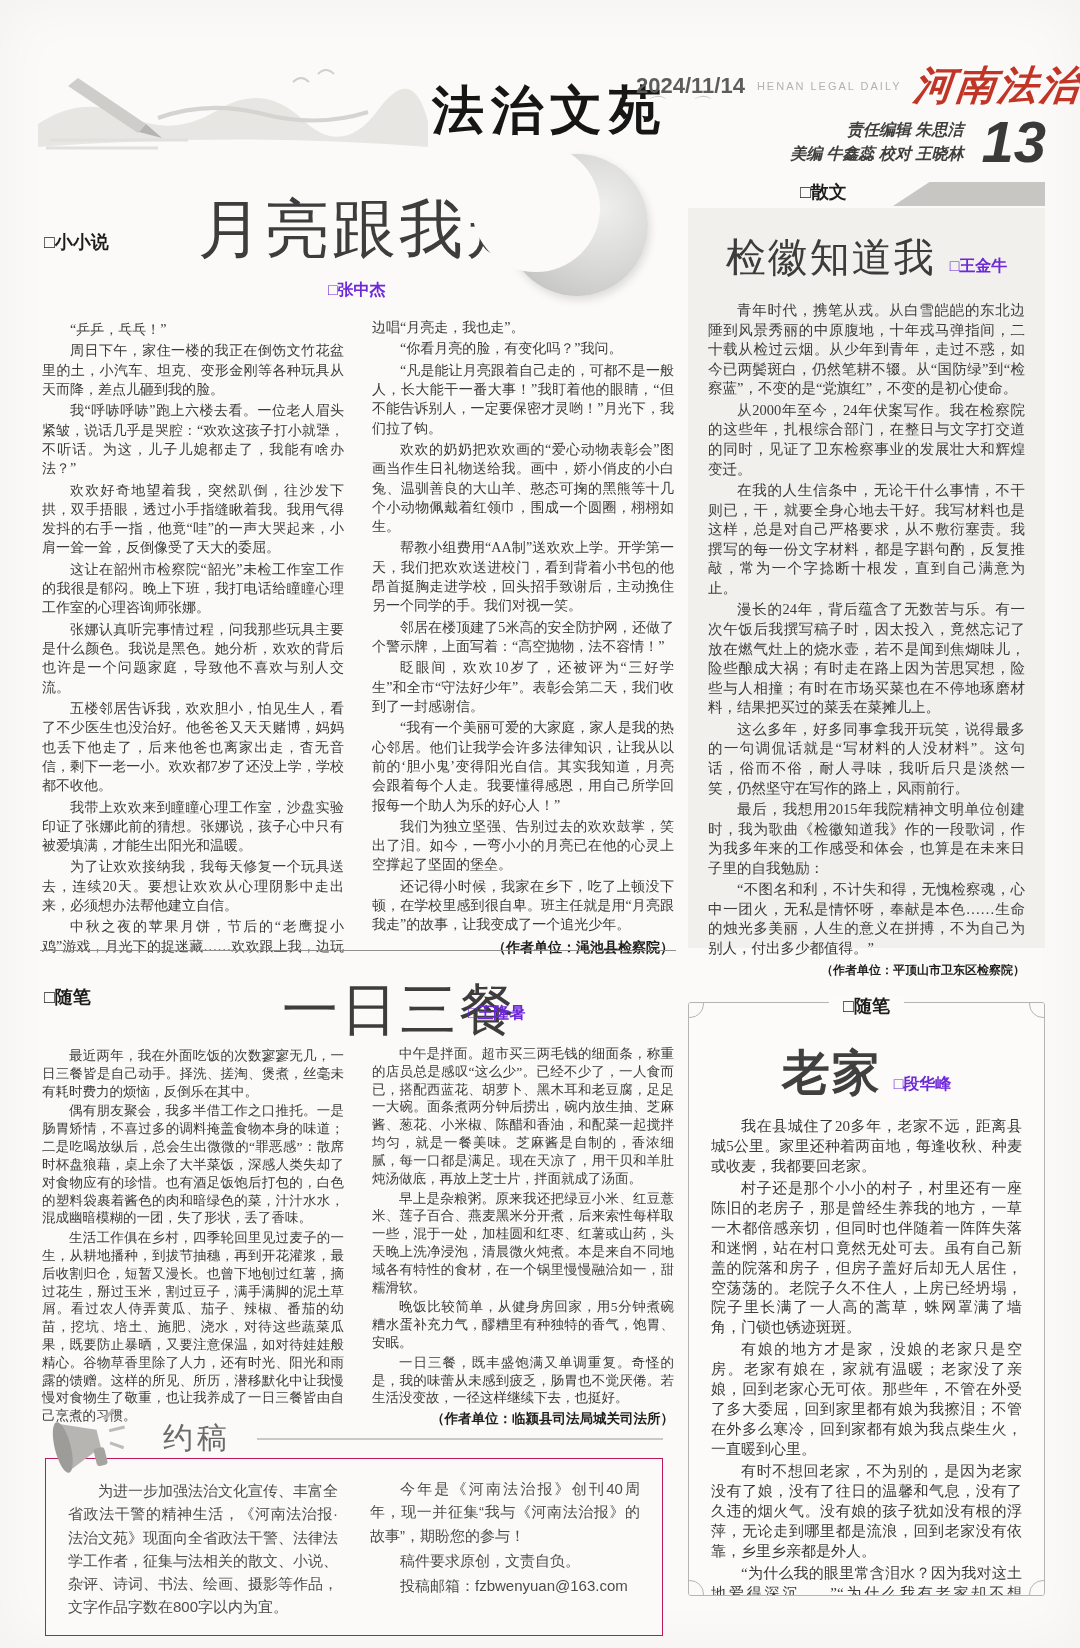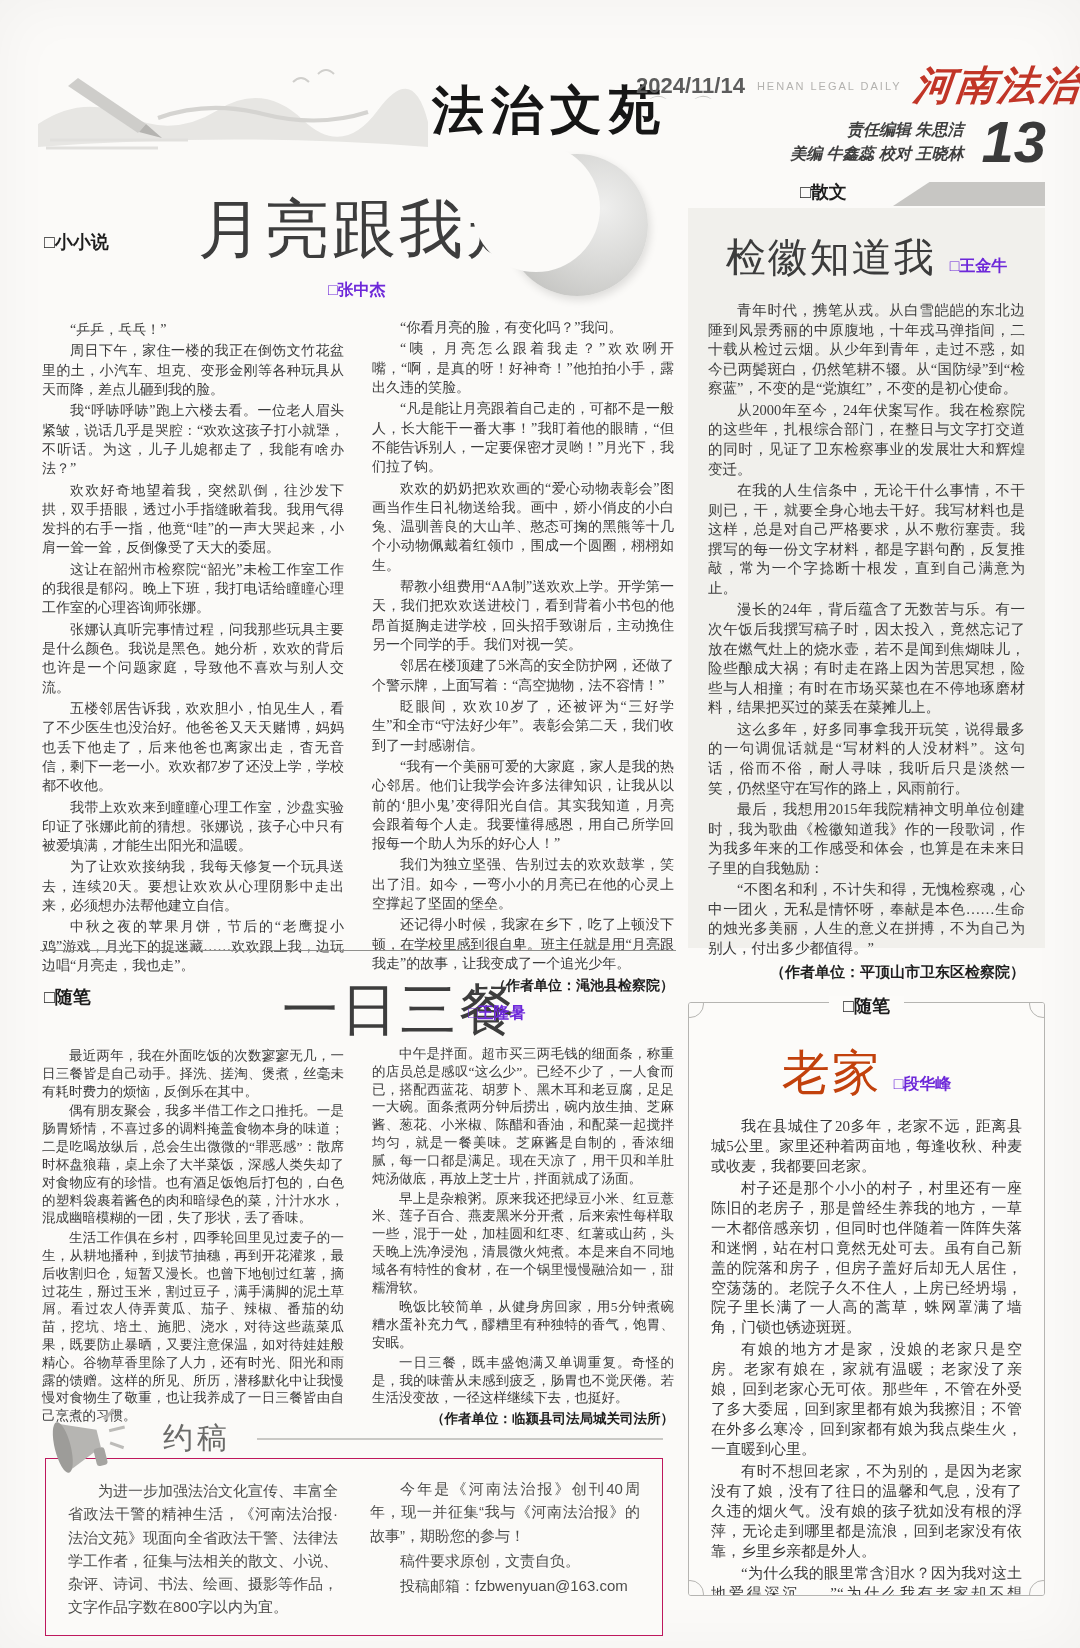--- a/index.html
+++ b/index.html
@@ -54,21 +54,21 @@
 
   
   .essay-panel{position:absolute;left:688px;top:180px;width:357px;height:768px;}
   .ep-label{position:absolute;top:0;left:112px;z-index:2;}
   .ep-ribbon{position:absolute;top:2px;right:0;width:152px;height:24px;background:#c7c6c3;clip-path:polygon(24% 0,100% 0,100% 100%,0 100%);}
   .ep-box{position:absolute;top:28px;left:0;right:0;bottom:0;background:#f1f0ec;padding:14px 18px 10px 18px;box-sizing:border-box;}
   .ep-titlerow{text-align:center;margin:8px 0 16px 0;}
   .ep-title{font-family:"Liberation Sans","DejaVu Sans",sans-serif;font-weight:100;font-size:40px;color:#3c3c3c;letter-spacing:2px;}
   .ep-author{margin-left:10px;}
   .ep-body{font-size:14.5px;line-height:1.35;text-align:justify;}
-  .ep-body p.credit{font-size:15px;}
+  .ep-body p.credit{font-size:12px;}
 
   
   .meals-article{position:absolute;left:40px;top:950px;width:636px;height:460px;border-top:1px solid #8f8f8c;padding-top:6px;box-sizing:border-box;}
   .me-head{position:relative;height:80px;}
   .me-tag{position:absolute;left:4px;top:28px;}
   .me-title{
     position:absolute;left:226px;top:0;margin:16px;
     font-family:"Liberation Sans","DejaVu Sans",sans-serif;font-weight:100;
     font-size:56px;color:#3d3d3d;letter-spacing:3px;
   }
@@ -82,21 +82,21 @@
   
   .hometown-box{
     position:absolute;left:688px;top:1002px;width:357px;height:594px;
     border:1px solid #b5b4b1;border-radius:3px;background:#fcfbf9;box-sizing:border-box;
     padding:34px 20px 10px 20px;overflow:hidden;
   }
   .hb-label{position:absolute;top:1006px;left:688px;width:357px;text-align:center;z-index:3;}
   .hb-label span{background:#fcfbf9;padding:0 14px;position:relative;top:-12px;}
   .notch{position:absolute;width:26px;height:26px;border:1px solid #b5b4b1;border-radius:50%;background:#fbfaf8;}
   .hb-titlerow{text-align:center;margin:4px 0 12px 0;}
-  .hb-title{font-family:"Liberation Sans","DejaVu Sans",sans-serif;font-weight:400;font-size:48px;color:#c2410c;letter-spacing:2px;}
+  .hb-title{font-family:"Liberation Sans","DejaVu Sans",sans-serif;font-weight:700;font-size:48px;color:#404040;letter-spacing:2px;}
   .hb-author{margin-left:8px;}
   .hb-body{font-size:15px;line-height:1.33;text-align:justify;}
 
   
   .callbox{position:absolute;left:45px;top:1412px;width:618px;}
   .call-head{position:relative;height:46px;}
   .megaphone{position:absolute;left:2px;top:-8px;}
   .call-label{position:absolute;left:118px;top:6px;font-family:"Liberation Sans",sans-serif;font-size:30px;color:#6a6a68;letter-spacing:4px;}
   .call-line{position:absolute;left:212px;right:0;top:26px;border-top:2px solid #c9c8c5;}
   .call-bodywrap{border:1px solid #be185d;padding:18px 20px 16px 20px;background:#fbfaf8;}
@@ -146,21 +146,20 @@
         <p>周日下午，家住一楼的我正在倒饬文竹花盆里的土，小汽车、坦克、变形金刚等各种玩具从天而降，差点儿砸到我的脸。</p>
         <p>我“呼哧呼哧”跑上六楼去看。一位老人眉头紧皱，说话几乎是哭腔：“欢欢这孩子打小就犟，不听话。为这，儿子儿媳都走了，我能有啥办法？”</p>
         <p>欢欢好奇地望着我，突然趴倒，往沙发下拱，双手捂眼，透过小手指缝瞅着我。我用气得发抖的右手一指，他竟“哇”的一声大哭起来，小肩一耸一耸，反倒像受了天大的委屈。</p>
         <p>这让在韶州市检察院“韶光”未检工作室工作的我很是郁闷。晚上下班，我打电话给瞳瞳心理工作室的心理咨询师张娜。</p>
         <p>张娜认真听完事情过程，问我那些玩具主要是什么颜色。我说是黑色。她分析，欢欢的背后也许是一个问题家庭，导致他不喜欢与别人交流。</p>
         <p>五楼邻居告诉我，欢欢胆小，怕见生人，看了不少医生也没治好。他爸爸又天天赌博，妈妈也丢下他走了，后来他爸也离家出走，杳无音信，剩下一老一小。欢欢都7岁了还没上学，学校都不收他。</p>
         <p>我带上欢欢来到瞳瞳心理工作室，沙盘实验印证了张娜此前的猜想。张娜说，孩子心中只有被爱填满，才能生出阳光和温暖。</p>
         <p>为了让欢欢接纳我，我每天修复一个玩具送去，连续20天。要想让欢欢从心理阴影中走出来，必须想办法帮他建立自信。</p>
         <p>中秋之夜的苹果月饼，节后的“老鹰捉小鸡”游戏，月光下的捉迷藏……欢欢跟上我，边玩边唱“月亮走，我也走”。</p>
         <p>“你看月亮的脸，有变化吗？”我问。</p>
-        <p>“咦，月亮怎么跟着我走？”欢欢咧开嘴，“啊，是真的呀！好神奇！”他拍拍小手，露出久违的笑脸。</p>
         <p>“凡是能让月亮跟着自己走的，可都不是一般人，长大能干一番大事！”我盯着他的眼睛，“但不能告诉别人，一定要保密才灵哟！”月光下，我们拉了钩。</p>
         <p>欢欢的奶奶把欢欢画的“爱心动物表彰会”图画当作生日礼物送给我。画中，娇小俏皮的小白兔、温驯善良的大山羊、憨态可掬的黑熊等十几个小动物佩戴着红领巾，围成一个圆圈，栩栩如生。</p>
         <p>帮教小组费用“AA制”送欢欢上学。开学第一天，我们把欢欢送进校门，看到背着小书包的他昂首挺胸走进学校，回头招手致谢后，主动挽住另一个同学的手。我们对视一笑。</p>
         <p>邻居在楼顶建了5米高的安全防护网，还做了个警示牌，上面写着：“高空抛物，法不容情！”</p>
         <p>眨眼间，欢欢10岁了，还被评为“三好学生”和全市“守法好少年”。表彰会第二天，我们收到了一封感谢信。</p>
         <p>“我有一个美丽可爱的大家庭，家人是我的热心邻居。他们让我学会许多法律知识，让我从以前的‘胆小鬼’变得阳光自信。其实我知道，月亮会跟着每个人走。我要懂得感恩，用自己所学回报每一个助人为乐的好心人！”</p>
         <p>我们为独立坚强、告别过去的欢欢鼓掌，笑出了泪。如今，一弯小小的月亮已在他的心灵上空撑起了坚固的堡垒。</p>
         <p>还记得小时候，我家在乡下，吃了上顿没下顿，在学校里感到很自卑。班主任就是用“月亮跟我走”的故事，让我变成了一个追光少年。</p>
       <p class="credit">（作者单位：渑池县检察院）</p>
     </div>

